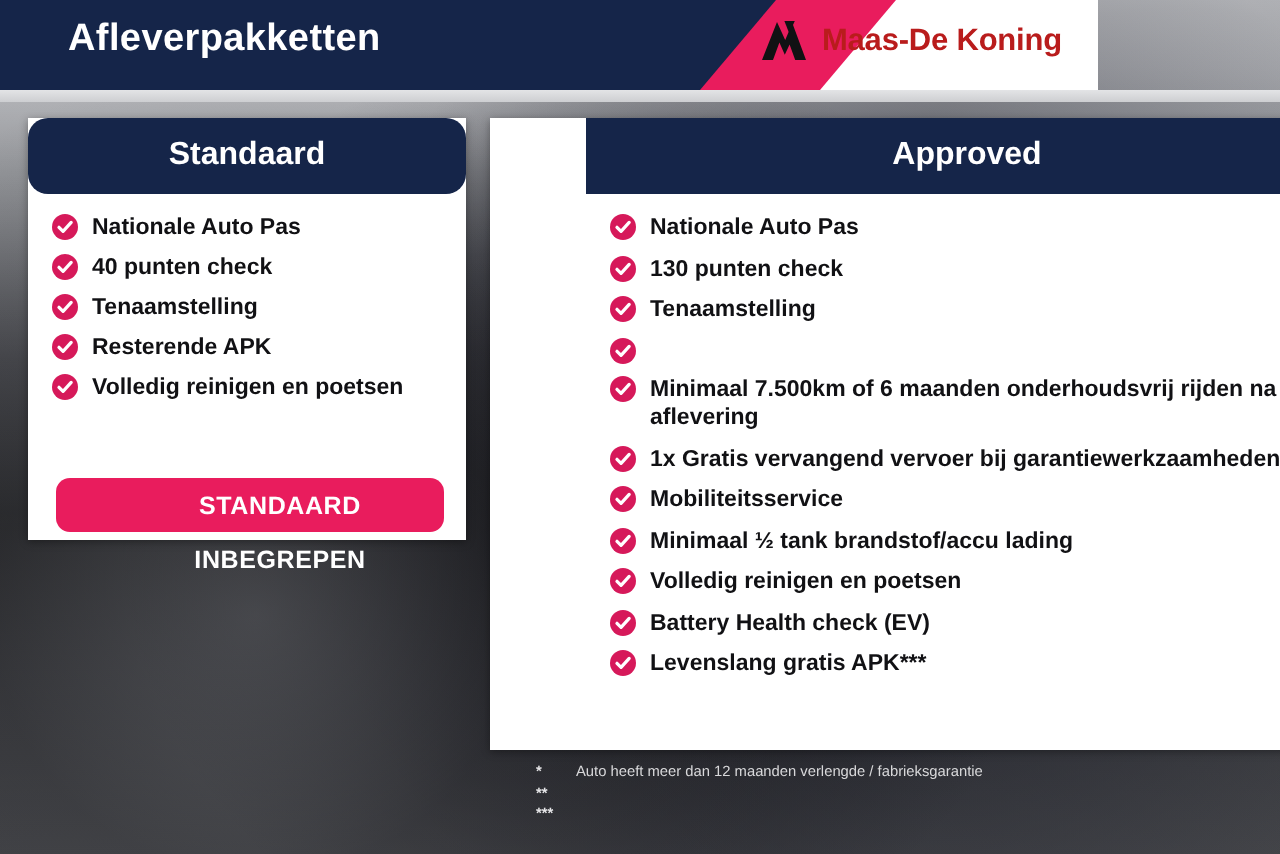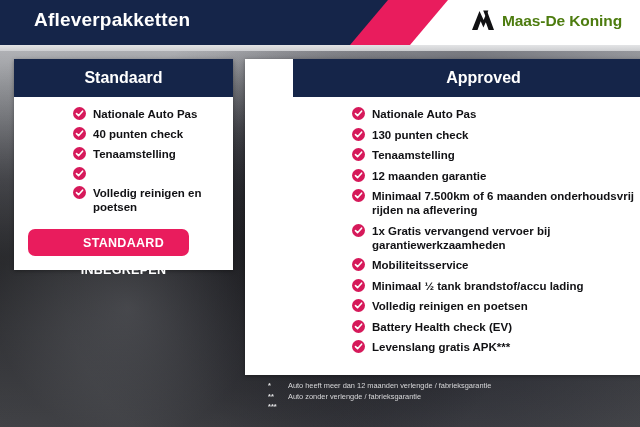--- a/index.html
+++ b/index.html
@@ -36,21 +36,21 @@
   .bg-veil {
     position: absolute;
     inset: 0;
     background: linear-gradient(180deg, rgba(200,201,205,0.25) 0%, rgba(60,61,66,0.0) 30%, rgba(20,20,22,0.30) 62%, rgba(48,49,52,0.18) 100%);
   }
 
   
   .header {
     position: absolute;
     left: 0; top: 0;
-    width: 640px; height: 45px;
+    width: 549px; height: 45px;
     overflow: hidden;
     background: #ffffff;
   }
   .hdr-navy {
     position: absolute;
     left: 0; top: 0;
     width: 400px; height: 45px;
     background: #152549;
     clip-path: polygon(0 0, 390px 0, 352px 45px, 0 45px);
   }
@@ -71,21 +71,21 @@
   }
   .brand {
     position: absolute;
     right: 18px; top: 10px;
     display: flex;
     align-items: center;
     gap: 7px;
   }
   .brand-mark { display:block; }
   .brand-name {
-    color: #4d7c0f;
+    color: #b91c1c;
     font-size: 15.5px;
     font-weight: bold;
     letter-spacing: -0.1px;
     white-space: nowrap;
   }
 
   
   .under-strip {
     position: absolute;
     left: 0; top: 45px;
@@ -98,30 +98,31 @@
     position: absolute;
     background: #ffffff;
     box-shadow: 0 1px 4px rgba(0,0,0,0.35);
   }
   .card-head {
     background: #152549;
     color: #ffffff;
     text-align: center;
     font-weight: bold;
   }
-  .card-body { padding: 10px 12px 0 12px; margin-left: 47px; }
+  .card-body { padding: 10px 12px 0 12px; }
 
   #card-standaard {
     left: 14px; top: 59px;
     width: 219px; height: 211px;
   }
   #card-standaard .card-head {
     height: 38px;
     line-height: 38px;
     font-size: 16px;
+    border-radius: 10px;
   }
 
   #card-approved {
     left: 245px; top: 59px;
     width: 381px; height: 316px; padding-left: 48px;
   }
   #card-approved .card-head {
     height: 38px;
     line-height: 38px;
     font-size: 16px;
@@ -157,22 +158,22 @@
     background: #e91c5d;
     color: #ffffff;
     border: none;
     border-radius: 7px;
     font-weight: bold;
     text-align: center;
     cursor: pointer;
   }
   #btn-standaard-inbegrepen {
     position: absolute;
-    left: 14px; bottom: 14px;
-    width: 161px; height: 27px;
+    left: 14px; bottom: 4px;
+    width: 194px; height: 27px;
     line-height: 27px;
     font-size: 12.5px;
     letter-spacing: 0.3px;
     padding-left: 36px;
   }
   .price-row {
     position: absolute;
     left: 0; bottom: 14px;
     width: 381px;
     display: flex;
@@ -254,20 +255,21 @@
             <circle cx="8" cy="8" r="8" fill="#d6195a"></circle>
             <path d="M4.3 8.2 L6.8 10.7 L11.8 5.2" stroke="#ffffff" stroke-width="2" fill="none" stroke-linecap="round" stroke-linejoin="round"></path>
           </svg>
           <span class="ftext">Tenaamstelling</span>
         </li>
         <li>
           <svg class="check" viewBox="0 0 16 16">
             <circle cx="8" cy="8" r="8" fill="#d6195a"></circle>
             <path d="M4.3 8.2 L6.8 10.7 L11.8 5.2" stroke="#ffffff" stroke-width="2" fill="none" stroke-linecap="round" stroke-linejoin="round"></path>
           </svg>
+          <span class="ftext">Resterende APK</span>
         </li>
         <li>
           <svg class="check" viewBox="0 0 16 16">
             <circle cx="8" cy="8" r="8" fill="#d6195a"></circle>
             <path d="M4.3 8.2 L6.8 10.7 L11.8 5.2" stroke="#ffffff" stroke-width="2" fill="none" stroke-linecap="round" stroke-linejoin="round"></path>
           </svg>
           <span class="ftext">Volledig reinigen en poetsen</span>
         </li>
       </ul>
     </div>
@@ -297,21 +299,20 @@
             <circle cx="8" cy="8" r="8" fill="#d6195a"></circle>
             <path d="M4.3 8.2 L6.8 10.7 L11.8 5.2" stroke="#ffffff" stroke-width="2" fill="none" stroke-linecap="round" stroke-linejoin="round"></path>
           </svg>
           <span class="ftext">Tenaamstelling</span>
         </li>
         <li>
           <svg class="check" viewBox="0 0 16 16">
             <circle cx="8" cy="8" r="8" fill="#d6195a"></circle>
             <path d="M4.3 8.2 L6.8 10.7 L11.8 5.2" stroke="#ffffff" stroke-width="2" fill="none" stroke-linecap="round" stroke-linejoin="round"></path>
           </svg>
-          <span class="ftext">12 maanden garantie</span>
         </li>
         <li>
           <svg class="check" viewBox="0 0 16 16">
             <circle cx="8" cy="8" r="8" fill="#d6195a"></circle>
             <path d="M4.3 8.2 L6.8 10.7 L11.8 5.2" stroke="#ffffff" stroke-width="2" fill="none" stroke-linecap="round" stroke-linejoin="round"></path>
           </svg>
           <span class="ftext">Minimaal 7.500km of 6 maanden onderhoudsvrij rijden na aflevering</span>
         </li>
         <li>
           <svg class="check" viewBox="0 0 16 16">
@@ -360,20 +361,19 @@
 
   </div>
 
   <div class="footnotes">
     <div class="fn-row">
       <span class="fn-mark">*</span>
       <span>Auto heeft meer dan 12 maanden verlengde / fabrieksgarantie</span>
     </div>
     <div class="fn-row">
       <span class="fn-mark">**</span>
-      <span>Auto zonder verlengde / fabrieksgarantie</span>
     </div>
     <div class="fn-row">
       <span class="fn-mark">***</span>
     </div>
   </div>
 
 </div>
 
 </body></html>

